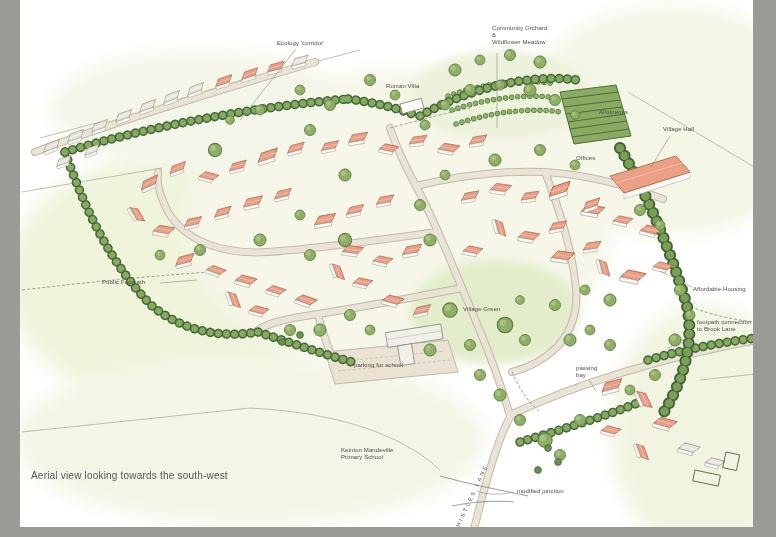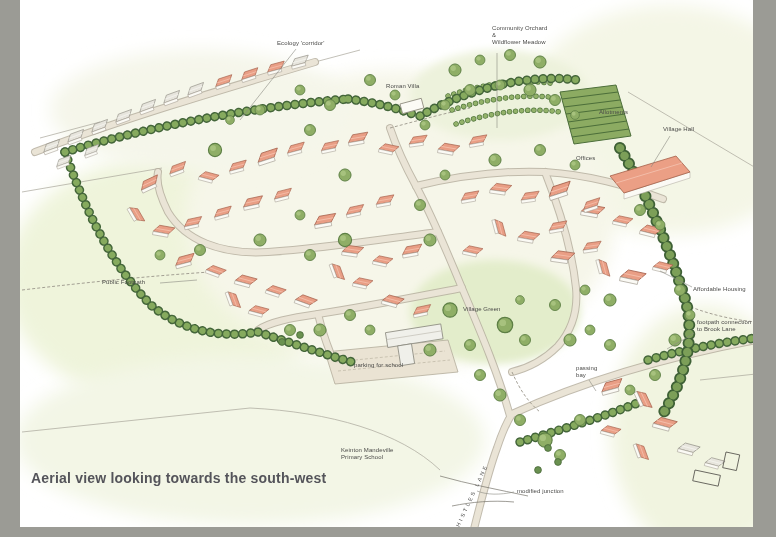--- a/index.html
+++ b/index.html
@@ -5,21 +5,21 @@
   html,body{margin:0;padding:0;background:#ffffff;}
   .stage{position:relative;width:776px;height:537px;overflow:hidden;background:#ffffff;
          font-family:"Liberation Sans", sans-serif;}
   .frame{position:absolute;background:#9b9b95;}
   .frame-left{left:0;top:0;width:20px;height:537px;}
   .frame-right{left:753px;top:0;width:23px;height:537px;}
   .frame-bottom{left:0;top:527px;width:776px;height:10px;}
   svg.plan{position:absolute;left:0;top:0;}
   .lbl{position:absolute;font-size:6px;line-height:7px;color:#4a4a48;
        white-space:pre-line;letter-spacing:0.1px;}
-  .caption{position:absolute;left:31px;top:470px;font-size:14px;font-weight:bold;
+  .caption{position:absolute;left:31px;top:470px;font-size:10px;font-weight:normal;
        color:#54545a;letter-spacing:0.2px;}
   .road-name{position:absolute;left:452px;top:531px;font-size:5.5px;letter-spacing:2.5px;
        color:#4a4a48;transform:rotate(-65deg);transform-origin:0 0;white-space:nowrap;}
 </style>
 </head>
 <body>
 
 <div class="stage">
 
   <svg class="plan" width="776" height="537" viewBox="0 0 776 537">

